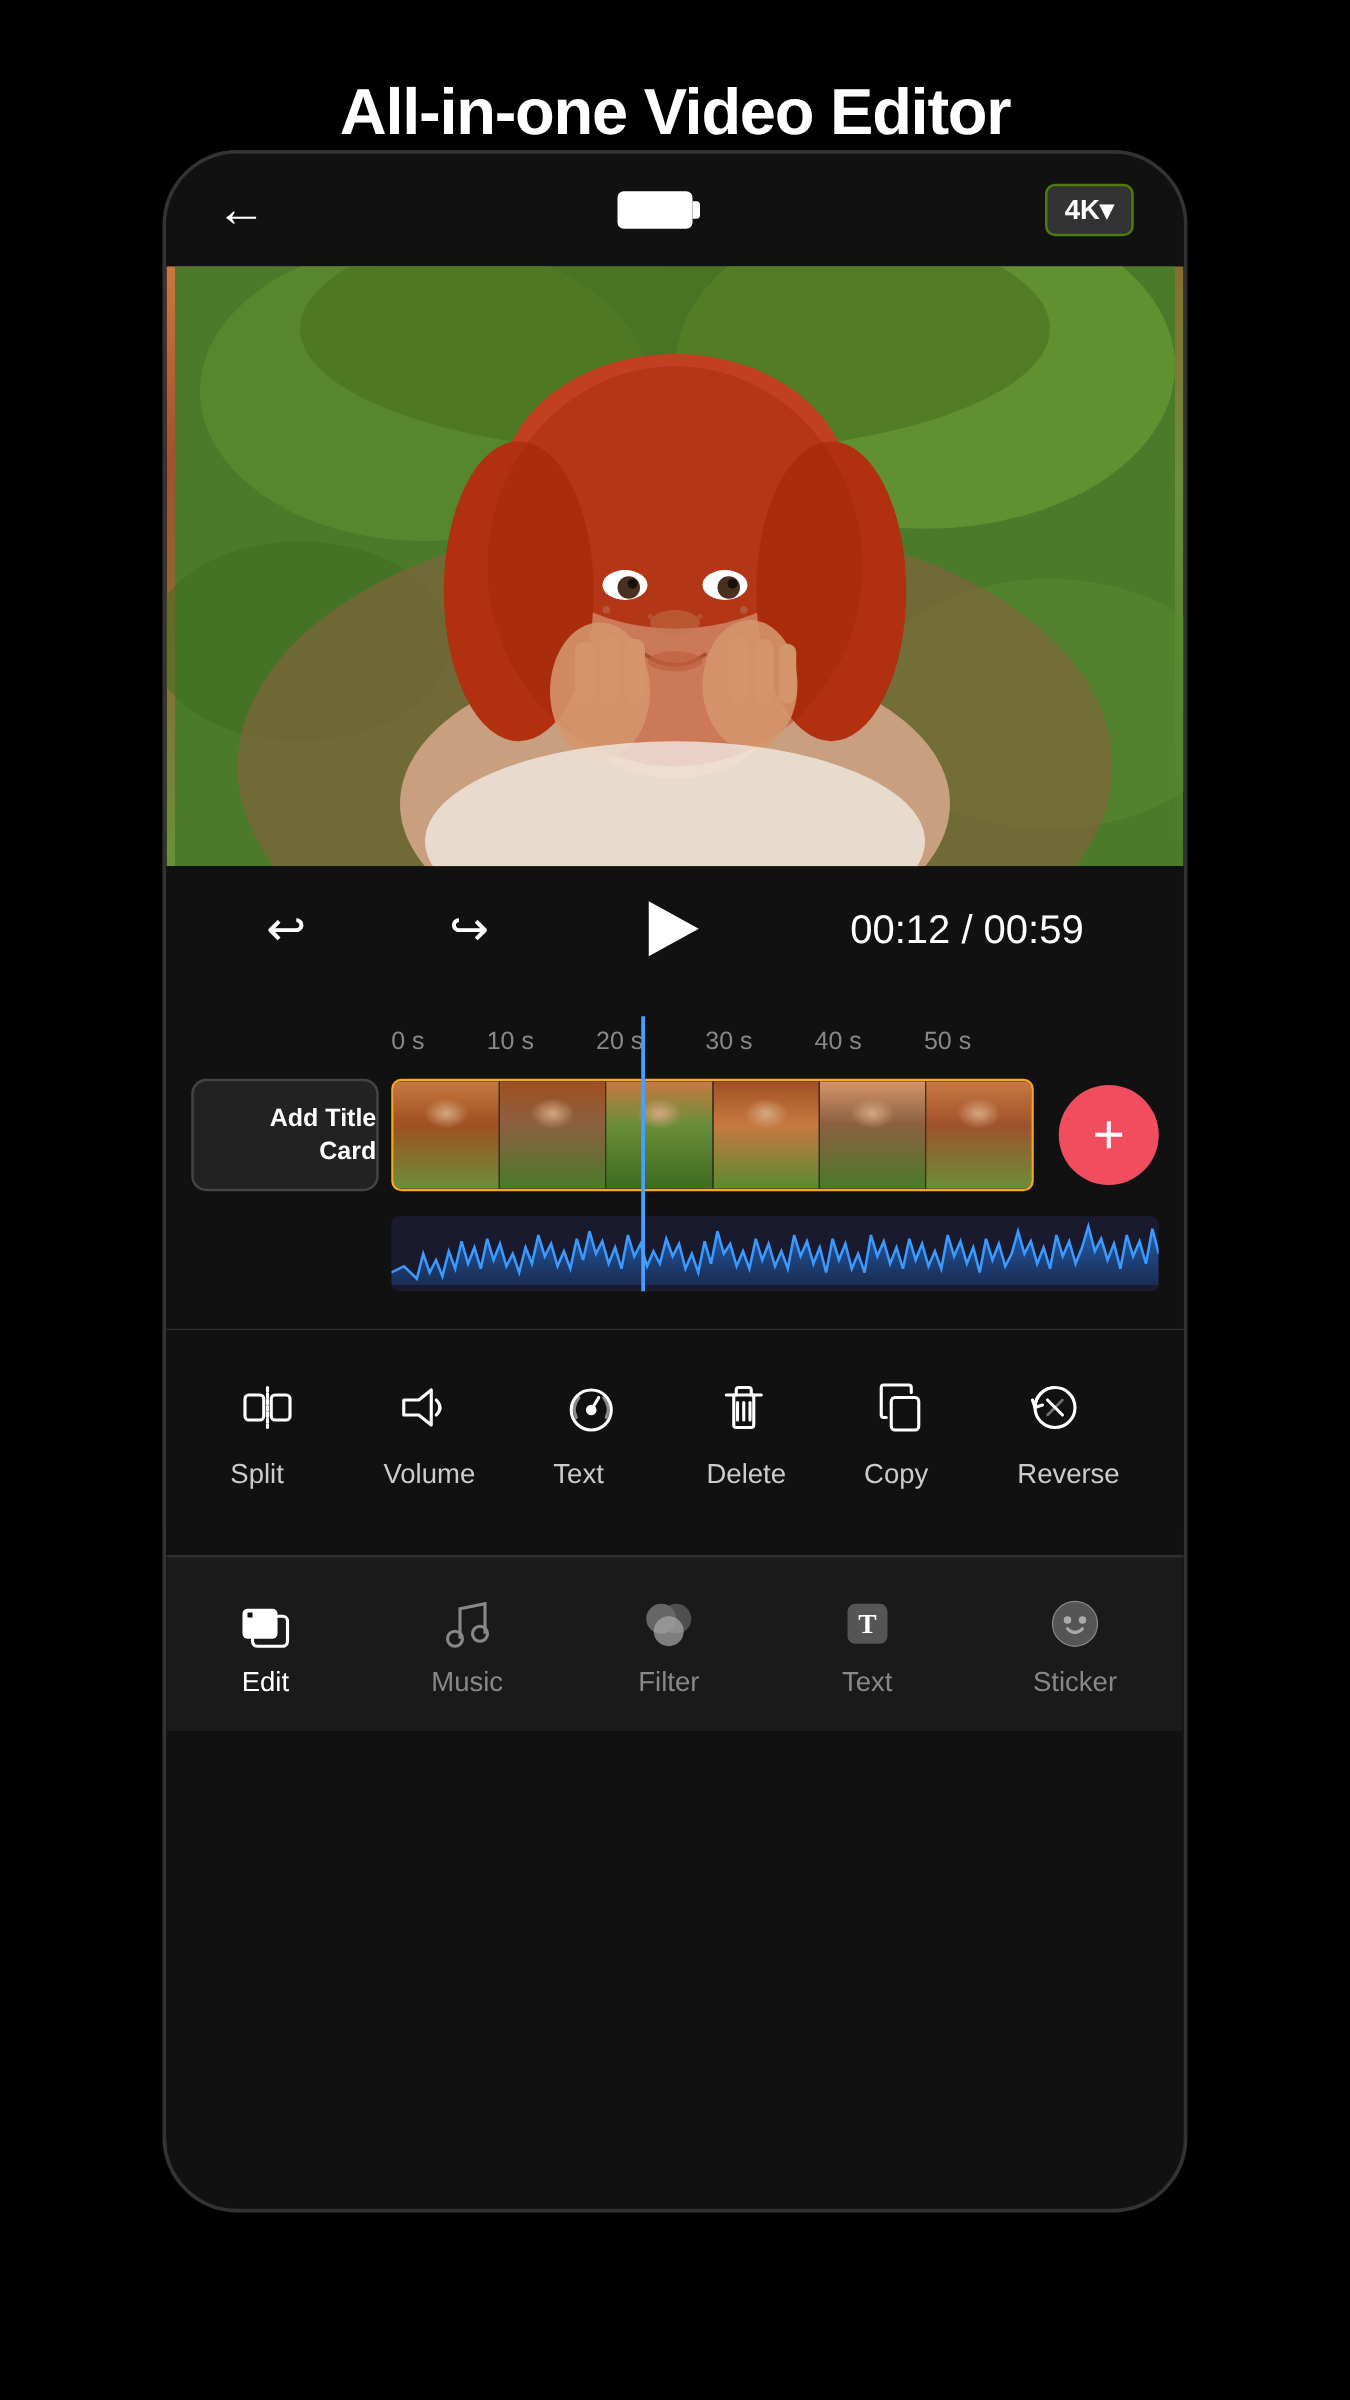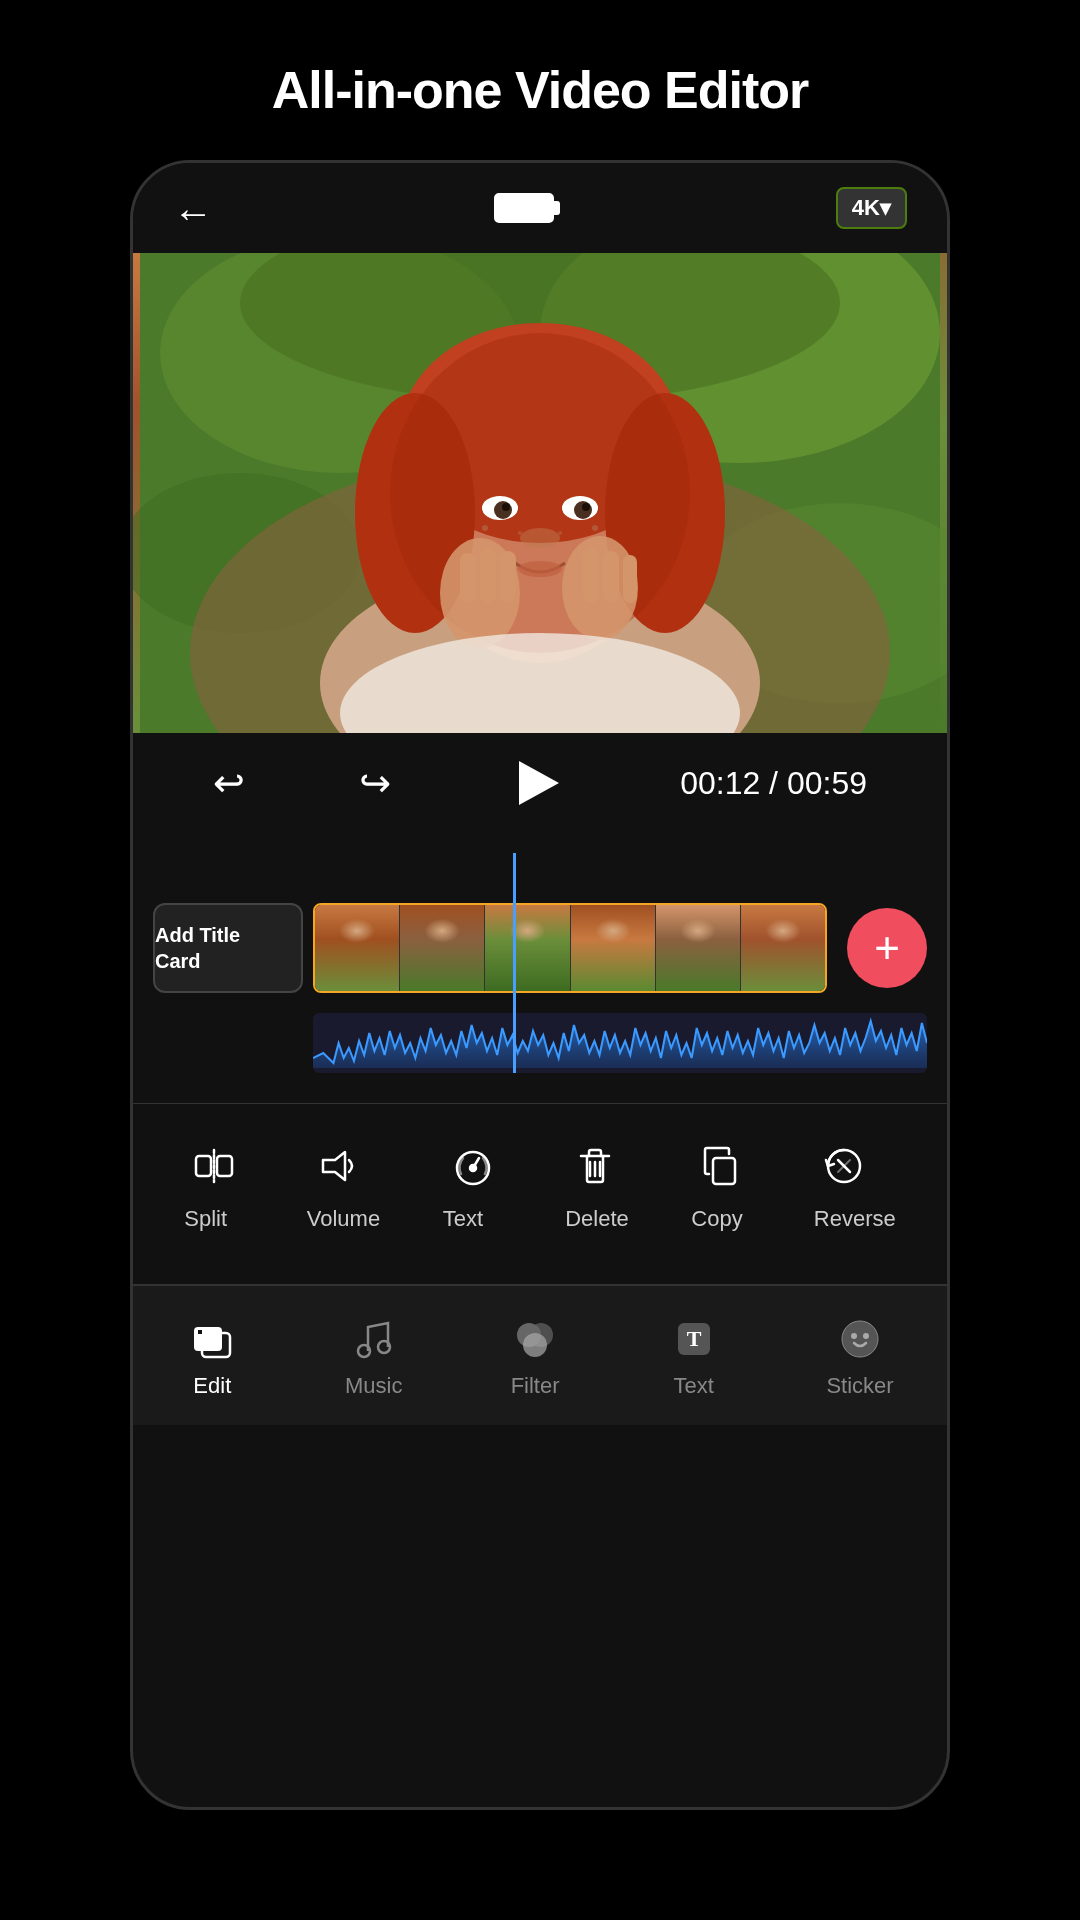--- a/index.html
+++ b/index.html
@@ -13,21 +13,20 @@
       position: relative;
     }
 
     
     .page-title {
       text-align: center;
       color: #fff;
       font-size: 52px;
       font-weight: 800;
       padding-top: 60px;
-      padding-bottom: 40px;
       letter-spacing: -1px;
     }
 
     
     .phone-frame {
       width: 820px;
       height: 1650px;
       margin: 0 auto;
       border: 3px solid #333;
       border-radius: 60px;
@@ -189,21 +188,21 @@
       position: relative;
     }
 
     .title-card-btn {
       min-width: 150px;
       height: 90px;
       background: #222;
       border: 2px solid #444;
       border-radius: 12px;
       display: flex;
-      align-items: flex-start;
+      align-items: flex-end;
       justify-content: center;
       flex-direction: column;
       color: #fff;
       font-size: 20px;
       font-weight: 600;
       text-align: center;
       line-height: 1.3;
       cursor: pointer;
       flex-shrink: 0;
     }
@@ -440,20 +439,28 @@
     <div>
       <span style="color:#fff; font-size:32px; font-weight:500;">
         <span>00:12</span><span> / </span><span>00:59</span>
       </span>
     </div>
   </div>
 
   <div class="timeline-area">
 
     <div class="time-ruler">
+      <div class="ruler-labels">
+        <span class="ruler-label">0 s</span>
+        <span class="ruler-label">10 s</span>
+        <span class="ruler-label">20 s</span>
+        <span class="ruler-label">30 s</span>
+        <span class="ruler-label">40 s</span>
+        <span class="ruler-label">50 s</span>
+      </div>
 
       <div class="playhead"></div>
     </div>
 
     <div class="clip-row">
 
       <div class="title-card-btn">
         <span>Add Title</span>
         <span>Card</span>
       </div>

